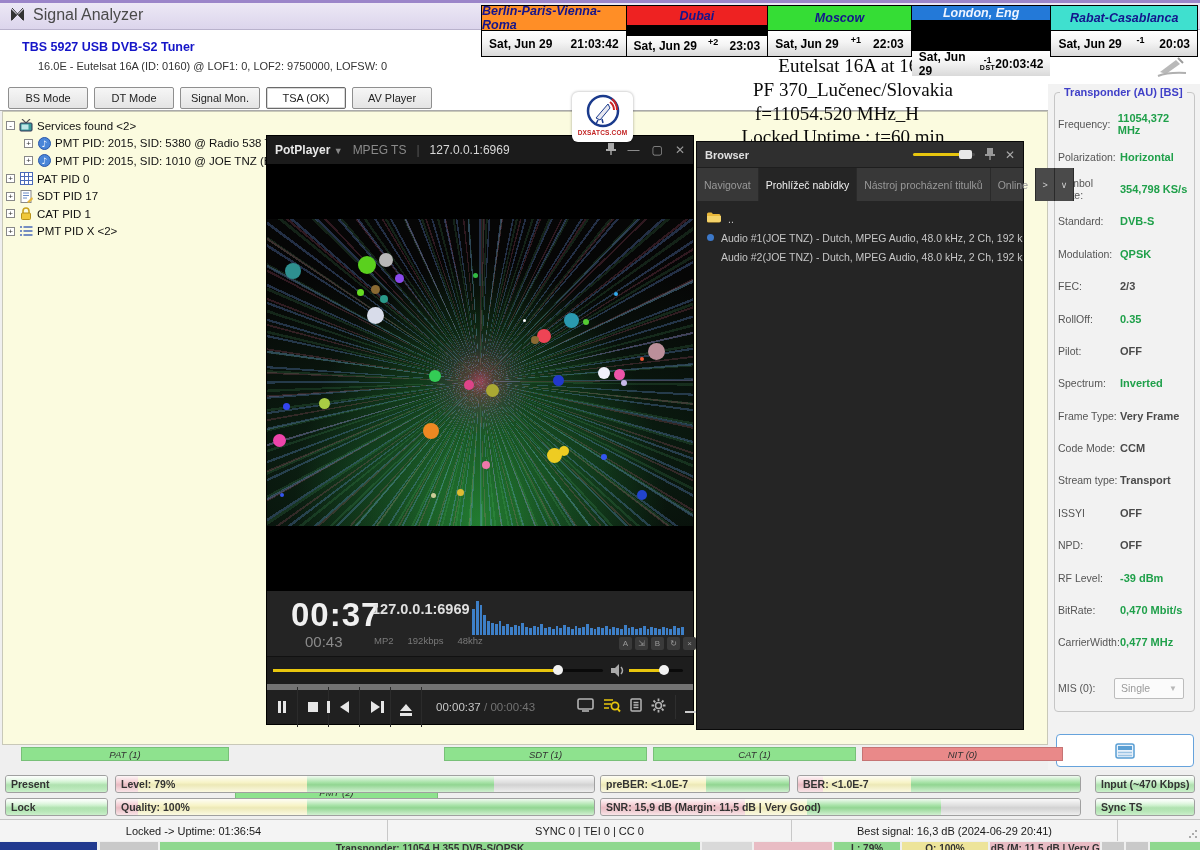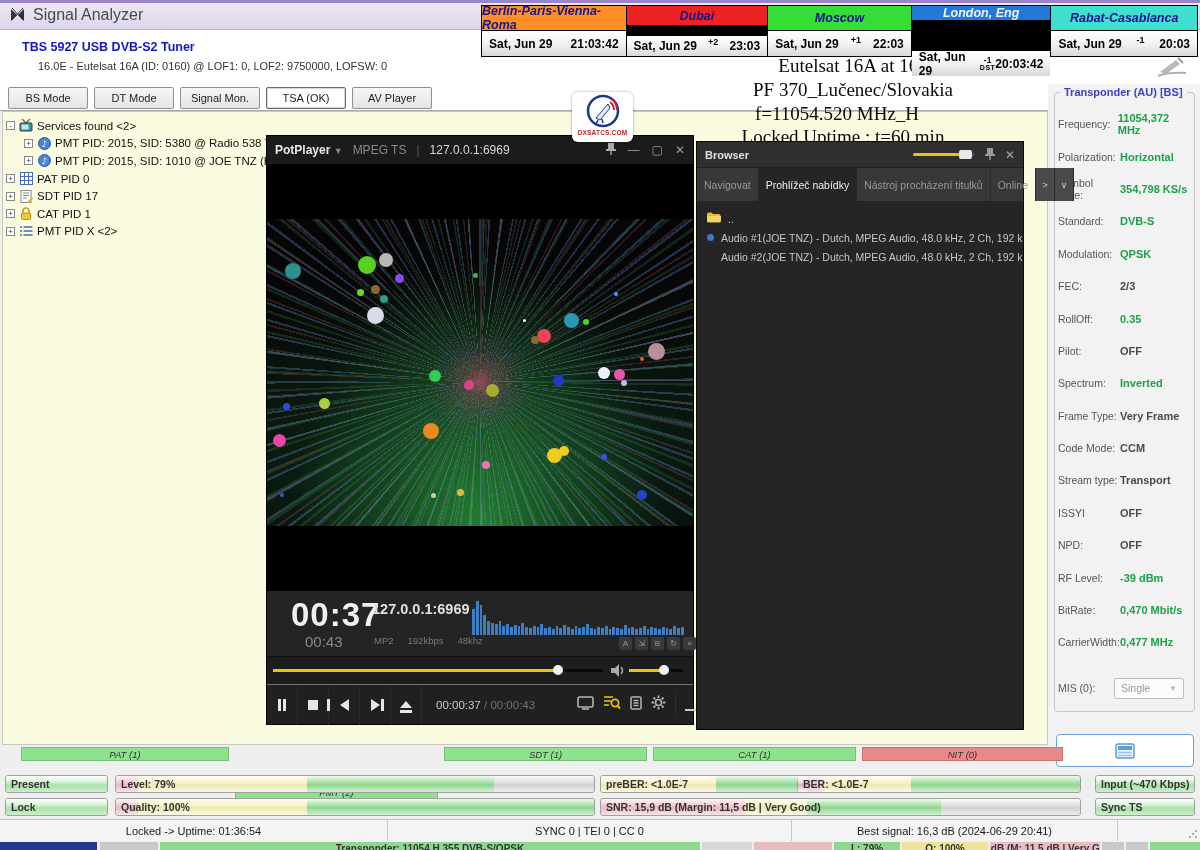--- a/index.html
+++ b/index.html
@@ -64,21 +64,21 @@
   #p-url2{left:105px;top:10px;font-size:14.5px;font-weight:bold;color:#e0e0e0}
   #p-codec{left:107px;top:44px;font-size:9.5px;color:#7a7a7a;display:flex;gap:14px}
   #spectrum{left:205px;top:8px;width:216px;height:36px;display:flex;align-items:flex-end;gap:1px}
   #spectrum div{width:2.8px;background:#3d7fc7}
   #abbtns{left:352px;top:46px;display:flex;gap:3px}
   .abbtn{width:13px;height:13px;background:#3a3a3a;color:#9a9a9a;font-size:8px;display:flex;align-items:center;justify-content:center;border-radius:2px}
   #p-seek{left:0;top:520px;width:426px;height:28px;background:#1d1d1d;border-top:1px solid #111}
   .track{position:absolute;height:3px;background:#0a0a0a;border-radius:2px}
   .track .fill{position:absolute;left:0;top:0;height:3px;background:#e8c60e}
   .knob{position:absolute;width:10px;height:10px;border-radius:50%;background:#f2f2f2;top:-4px}
-  #p-ctrl{left:0;top:548px;width:426px;height:40px;background:#202020;border-top:1px solid #737373;display:flex;align-items:center}
+  #p-ctrl{left:0;top:548px;width:426px;height:40px;background:#202020;border-top:6px solid #737373;display:flex;align-items:center}
   .cbtn{width:31px;height:40px;display:flex;align-items:center;justify-content:center;border-right:1px solid #2b2b2b}
   .ctime{font-size:11.5px;margin-left:14px;color:#c8c8c8;white-space:nowrap}
   .ctime .tot{color:#737373}
   .cicons{margin-left:auto;display:flex;align-items:center;gap:9px;padding-right:8px}
   
   .i-pause{width:8px;height:12px;border-left:3px solid #e6e6e6;border-right:3px solid #e6e6e6}
   .i-stop{width:10px;height:10px;background:#e6e6e6}
   .i-prev{width:0;height:0;border-top:6px solid transparent;border-bottom:6px solid transparent;border-right:9px solid #e6e6e6;position:relative}
   .i-prev:before{content:"";position:absolute;left:-13px;top:-6px;width:3px;height:12px;background:#e6e6e6}
   .i-next{width:0;height:0;border-top:6px solid transparent;border-bottom:6px solid transparent;border-left:9px solid #e6e6e6;position:relative}
@@ -646,21 +646,21 @@
     <div class="tbar" style="left: 637px; width: 203px; background: rgb(142, 226, 142);">CAT (1)</div>
     <div class="tbar" style="left: 846px; width: 201px; background: rgb(233, 137, 137);">NIT (0)</div>
   </div>
 
 <div class="abs srow-box g-full" style="left:5px;top:775px;width:103px">
     <i>Present</i>
   </div>
 <div class="abs srow-box bar-level" style="left:115px;top:775px;width:480px">
     <i>Level: 79%</i>
   </div>
-<div class="abs srow-box bar-preber" style="left:600px;top:775px;width:208px">
+<div class="abs srow-box bar-preber" style="left:600px;top:775px;width:190px">
     <i>preBER: &lt;1.0E-7</i>
   </div>
 <div class="abs srow-box bar-ber" style="left:797px;top:775px;width:284px">
     <i>BER: &lt;1.0E-7</i>
   </div>
 <div class="abs srow-box g-full" style="left:1095px;top:775px;width:100px">
     <i>Input (~470 Kbps)</i>
   </div>
 
 <div class="abs srow-box g-full" style="left:5px;top:798px;width:103px">

